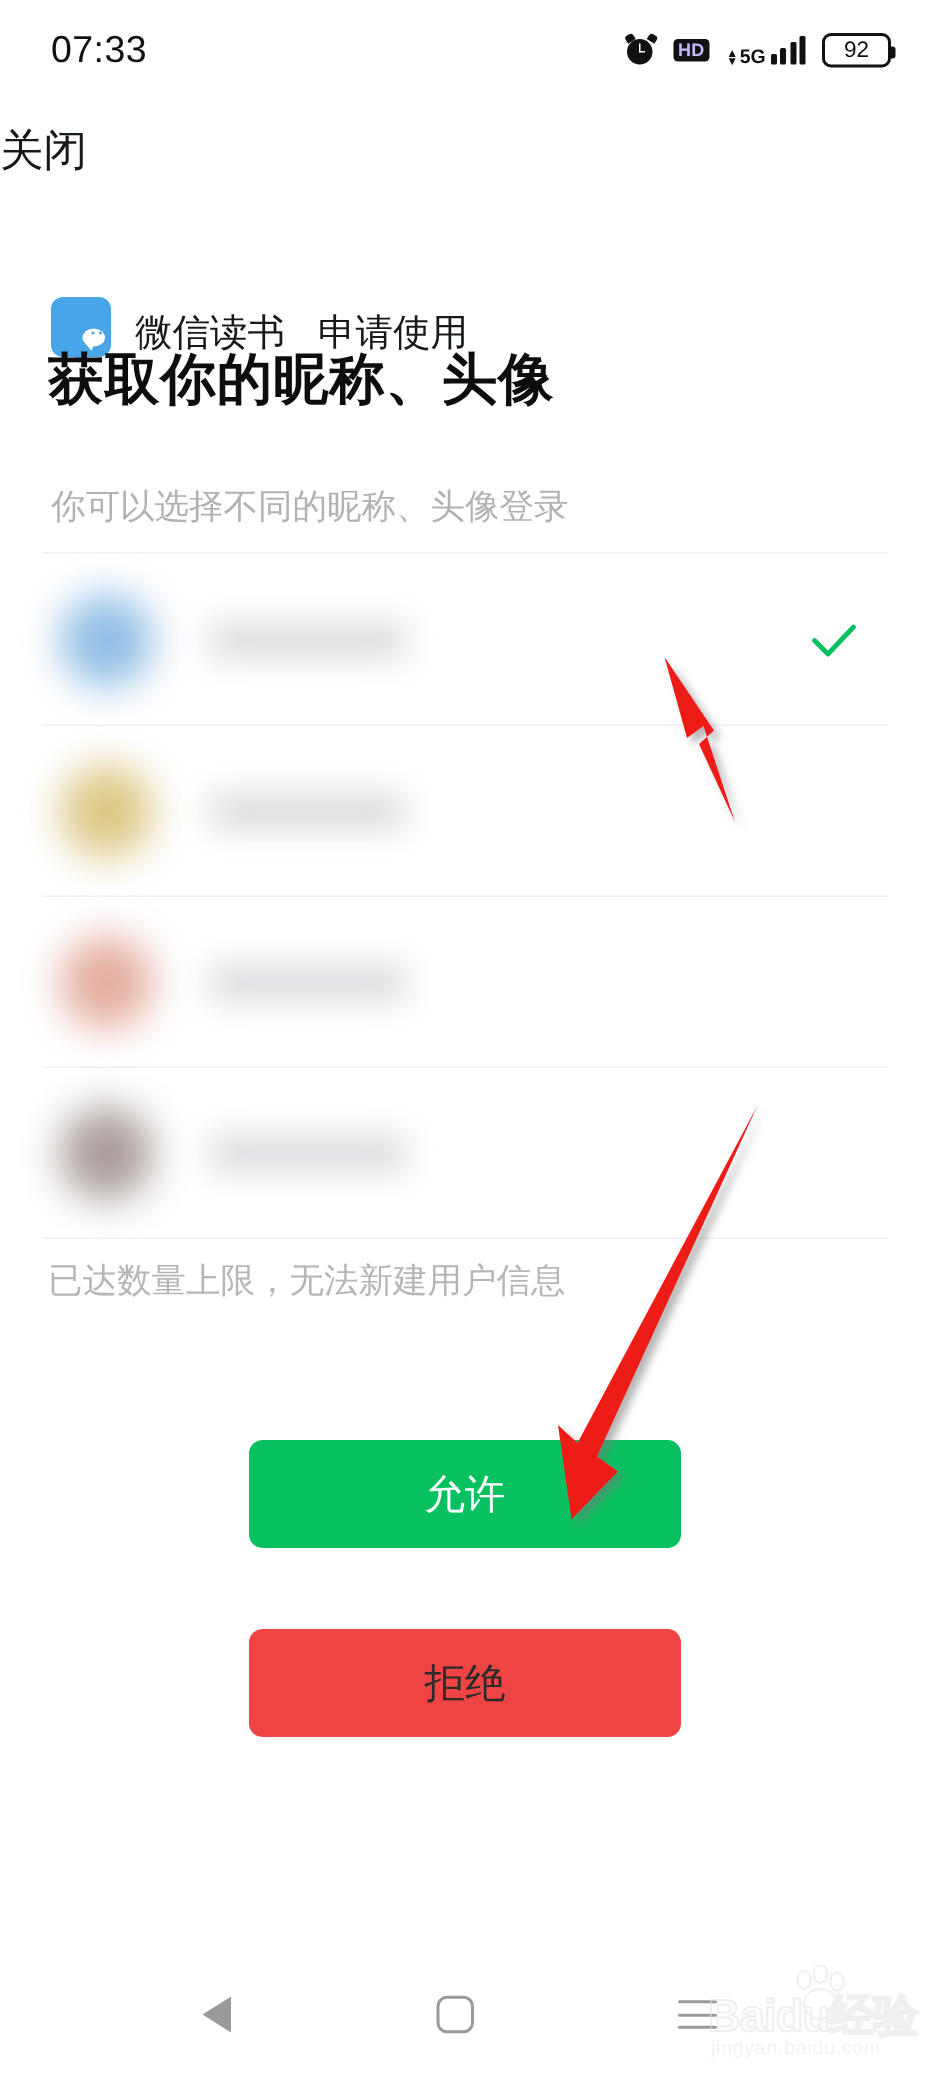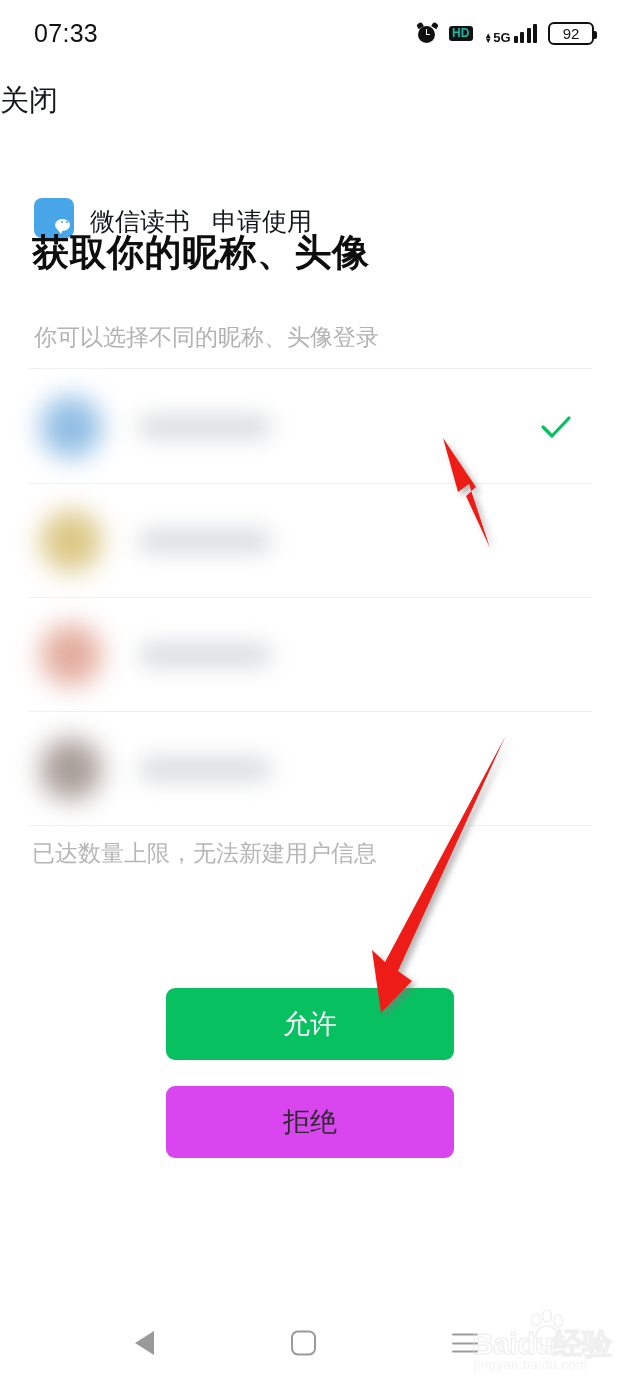--- a/index.html
+++ b/index.html
@@ -44,21 +44,21 @@
     width:4px; height:1.6px; background:#fff;
   }
   .ico-alarm .bell-l, .ico-alarm .bell-r {
     position:absolute; top:0; width:6px; height:5px;
     background:#111; border-radius:2px 2px 0 0;
   }
   .ico-alarm .bell-l { left:0px; transform:rotate(-32deg); }
   .ico-alarm .bell-r { right:0px; transform:rotate(32deg); }
 
   .ico-hd {
-    background:#111; color:#14b8a6;
+    background:#111; color:#c4b5fd;
     font-size:12px; font-weight:700;
     padding:1.5px 3.5px; border-radius:3px;
     line-height:1; letter-spacing:0.2px;
   }
   .ico-net { display:flex; align-items:flex-end; gap:3px; }
   .net-label {
     display:flex; align-items:flex-start; gap:1px;
     margin-bottom:-1px;
   }
   .net-arrows {
@@ -197,26 +197,26 @@
   .btn {
     position:absolute; left:166px;
     width:288px; height:72px;
     border-radius:9px;
     display:flex; align-items:center; justify-content:center;
     font-size:27px;
     border:none; cursor:pointer;
     font-family:"Liberation Sans","DejaVu Sans",sans-serif;
   }
   .btn-allow {
-    top:988px;
+    top:960px;
     background:#07c160; color:#ffffff;
   }
   .btn-reject {
     top:1086px;
-    background:#d946ef; color:#2b2b2b;
+    background:#ef4444; color:#2b2b2b;
   }
 
   
   .annot { position:absolute; left:0; top:0; width:620px; height:1386px; pointer-events:none; }
 
   
   .navbar {
     position:absolute; bottom:0; left:0;
     width:620px; height:86px;
   }

